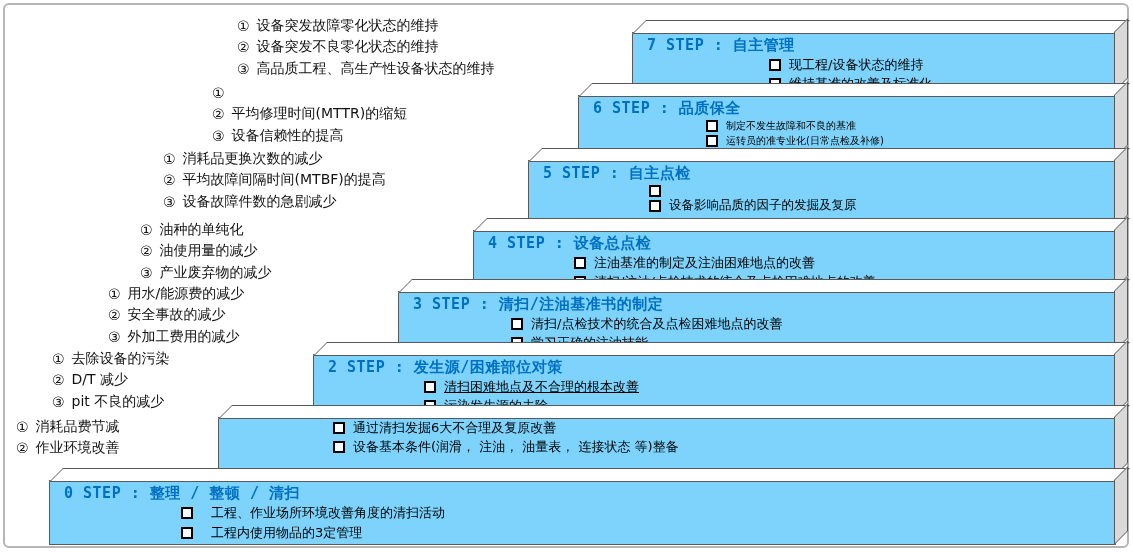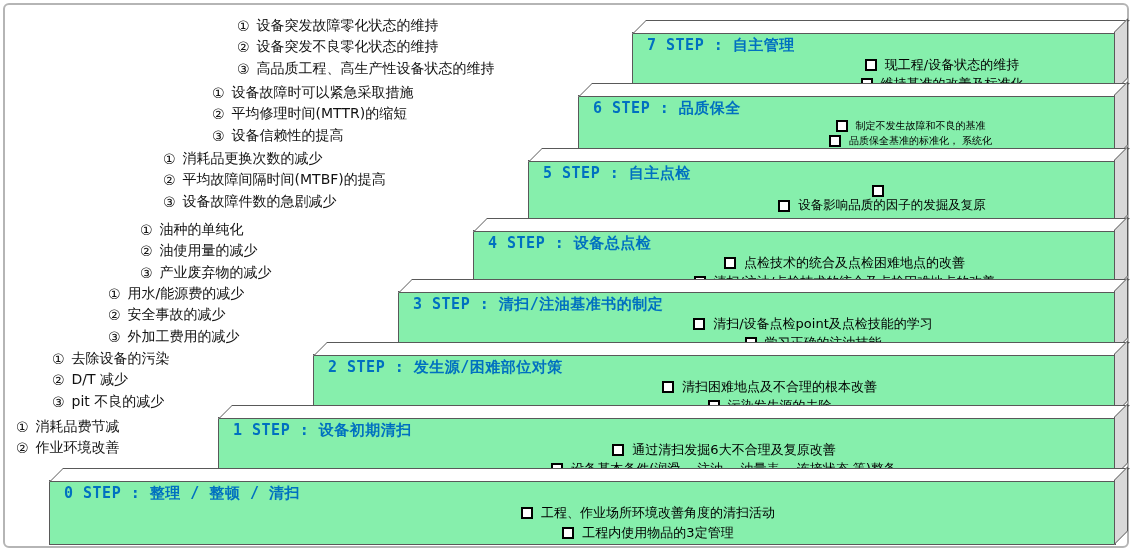--- a/index.html
+++ b/index.html
@@ -7,51 +7,51 @@
     position:relative;width:1133px;height:552px;overflow:hidden;
     background:#ffffff;
     font-family:"DejaVu Sans",sans-serif;
     --accent:#0070C0; --side:#D9D9D9; --edge:#595959;
   }
   .frame{
     position:absolute;left:3px;top:3px;right:4px;bottom:4px;
     border:2px solid #b5b5b5;border-radius:6px;pointer-events:none;
   }
   
-  .box{position:absolute;background:#86efac;border:1px solid var(--edge);}
+  .box{position:absolute;background:#7dd3fc;border:1px solid var(--edge);}
   .face-top{
     position:absolute;left:-1px;right:-1px;top:-13px;height:12px;
     background:#ffffff;border:1px solid var(--edge);
     transform:skewX(-45deg);transform-origin:0 100%;
   }
   .face-right{
     position:absolute;top:-1px;bottom:-1px;right:-13px;width:12px;
     background:var(--side);border:1px solid var(--edge);
     transform:skewY(-45deg);transform-origin:0 0;
   }
   .title{
     color:var(--accent);font-weight:bold;font-size:15px;
     font-family:"DejaVu Sans Mono","DejaVu Sans",monospace;
     padding:3px 0 0 14px;letter-spacing:.5px;white-space:nowrap;position:relative;
   }
   .items{font-size:13px;color:#000;position:relative;white-space:nowrap;}
-  .items .row{display:flex;align-items:center;height:19px;justify-content:center;}
+  .items .row{display:flex;align-items:center;height:19px;}
   .cb{width:8px;height:8px;border:2px solid #000;margin-right:8px;flex:none;background:#fff;}
   
   .b0{left:49px; top:480px;width:1065px;height:63px;z-index:10;}
   .b1{left:218px;top:417px;width:896px; height:58px;z-index:9;}
   .b2{left:313px;top:354px;width:801px; height:59px;z-index:8;}
   .b3{left:398px;top:291px;width:716px; height:59px;z-index:7;}
   .b4{left:473px;top:230px;width:641px; height:58px;z-index:6;}
   .b5{left:528px;top:160px;width:586px; height:67px;z-index:5;}
   .b6{left:578px;top:95px; width:536px; height:62px;z-index:4;}
   .b7{left:632px;top:32px; width:482px; height:58px;z-index:3;}
-  .b0 .items{padding-left:131px;} .b0 .row{height:20px;}
+  .b0 .items{padding-left:131px;} .b0 .row{height:20px;gap:10px;}
   .b1 .items{padding-left:114px;}
-  .b2 .items{padding-left:110px;}
+  .b2 .items{padding-left:110px;text-decoration:underline;}
   .b3 .items{padding-left:112px;}
   .b4 .items{padding-left:100px;}
   .b5 .items{padding-left:120px;font-size:12.5px;} .b5 .row{height:15px;}
   .b6 .items{padding-left:127px;font-size:10px;} .b6 .row{height:15px;}
   .b7 .items{padding-left:136px;}
   
   .bgroup{position:absolute;font-size:14px;color:#111;white-space:nowrap;z-index:2;}
   .bgroup .row{display:flex;align-items:center;height:21.5px;}
   .num{margin-right:7px;font-size:14px;}
   .bg0{left:237px;top:15px;}
@@ -77,21 +77,20 @@
         <span class="txt">设备突发不良零化状态的维持</span>
       </div>
       <div class="row">
         <span class="num">③</span>
         <span class="txt">高品质工程、高生产性设备状态的维持</span>
       </div>
     </div>
   <div class="bgroup bg1">
       <div class="row">
         <span class="num">①</span>
-        <span class="txt">设备故障时可以紧急采取措施</span>
       </div>
       <div class="row">
         <span class="num">②</span>
         <span class="txt">平均修理时间(MTTR)的缩短</span>
       </div>
       <div class="row">
         <span class="num">③</span>
         <span class="txt">设备信赖性的提高</span>
       </div>
     </div>
@@ -181,24 +180,20 @@
     <div class="face-top"></div>
     <div class="face-right"></div>
     <div class="title">6 STEP : 品质保全</div>
     <div class="items">
         <div class="row">
           <span class="cb"></span>
           <span class="txt">制定不发生故障和不良的基准</span>
         </div>
         <div class="row">
           <span class="cb"></span>
-          <span class="txt">品质保全基准的标准化， 系统化</span>
-        </div>
-        <div class="row">
-          <span class="cb"></span>
           <span class="txt">运转员的准专业化(日常点检及补修)</span>
         </div>
       </div>
   </div>
   <div class="box b5">
     <div class="face-top"></div>
     <div class="face-right"></div>
     <div class="title">5 STEP : 自主点检</div>
     <div class="items">
         <div class="row">
@@ -210,36 +205,36 @@
         </div>
       </div>
   </div>
   <div class="box b4">
     <div class="face-top"></div>
     <div class="face-right"></div>
     <div class="title">4 STEP : 设备总点检</div>
     <div class="items">
         <div class="row">
           <span class="cb"></span>
-          <span class="txt">点检技术的统合及点检困难地点的改善</span>
+          <span class="txt">注油基准的制定及注油困难地点的改善</span>
         </div>
         <div class="row">
           <span class="cb"></span>
           <span class="txt">清扫/注油/点检技术的统合及点检困难地点的改善</span>
         </div>
       </div>
   </div>
   <div class="box b3">
     <div class="face-top"></div>
     <div class="face-right"></div>
     <div class="title">3 STEP : 清扫/注油基准书的制定</div>
     <div class="items">
         <div class="row">
           <span class="cb"></span>
-          <span class="txt">清扫/设备点检point及点检技能的学习</span>
+          <span class="txt">清扫/点检技术的统合及点检困难地点的改善</span>
         </div>
         <div class="row">
           <span class="cb"></span>
           <span class="txt">学习正确的注油技能</span>
         </div>
       </div>
   </div>
   <div class="box b2">
     <div class="face-top"></div>
     <div class="face-right"></div>
@@ -251,21 +246,20 @@
         </div>
         <div class="row">
           <span class="cb"></span>
           <span class="txt">污染发生源的去除</span>
         </div>
       </div>
   </div>
   <div class="box b1">
     <div class="face-top"></div>
     <div class="face-right"></div>
-    <div class="title">1 STEP : 设备初期清扫</div>
     <div class="items">
         <div class="row">
           <span class="cb"></span>
           <span class="txt">通过清扫发掘6大不合理及复原改善</span>
         </div>
         <div class="row">
           <span class="cb"></span>
           <span class="txt">设备基本条件(润滑， 注油， 油量表， 连接状态 等)整备</span>
         </div>
       </div>

